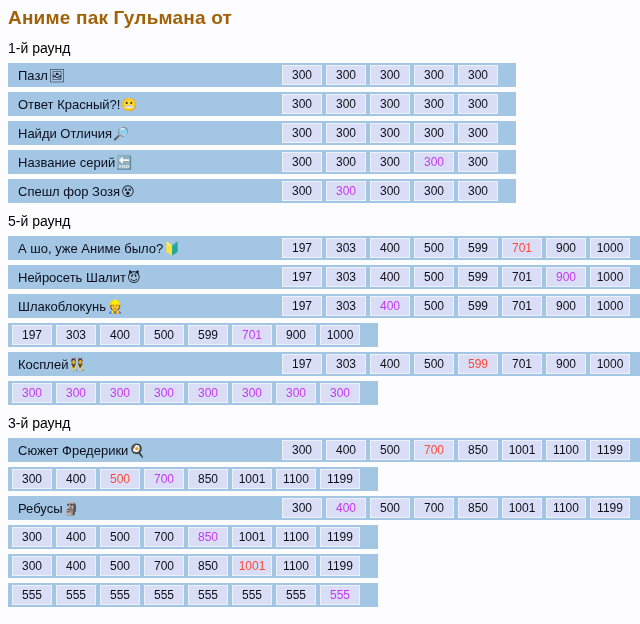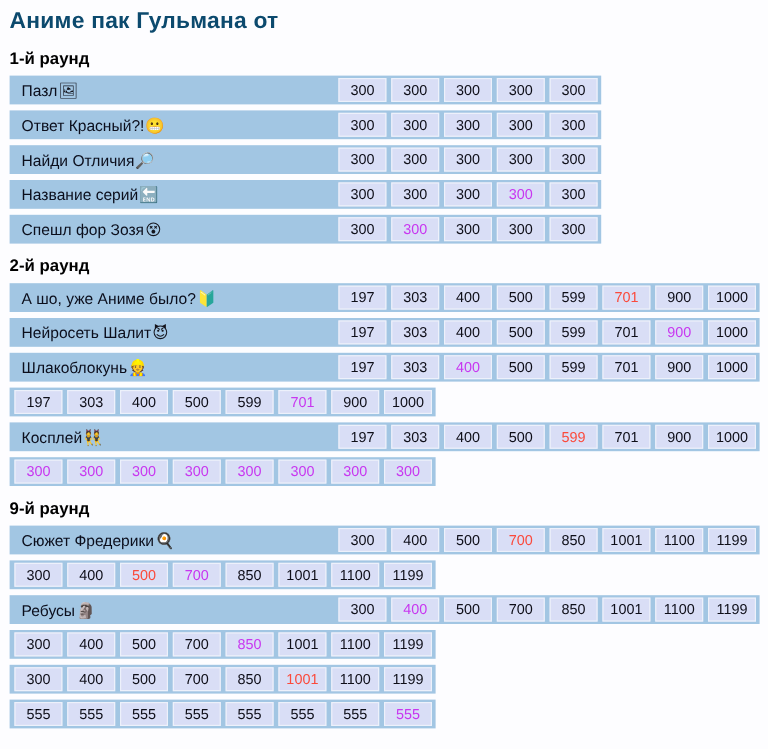--- a/index.html
+++ b/index.html
@@ -13,38 +13,38 @@
     width: 640px;
     height: 624px;
     box-sizing: border-box;
     padding: 5px 8px 8px 8px;
     overflow: hidden;
   }
   h1.page-title {
     font-size: 19px;
     font-weight: 700;
     margin: 2px 0 11px 0;
-    color: #0c4a6e;
+    color: #a16207;
     letter-spacing: 0.2px;
   }
   h2.round-title {
     font-size: 14px;
-    font-weight: 700;
+    font-weight: 400;
     margin: 10px 0 7px 0;
     color: #000;
   }
   .round-table { margin: 0; }
   .row {
     display: flex;
     align-items: center;
     height: 24px;
     background: #a2c6e3;
     margin-bottom: 5px;
     width: max-content;
-    padding-right: 3px;
+    padding-right: 18px;
   }
   .theme {
     flex: 0 0 270px;
     width: 270px;
     box-sizing: border-box;
     padding-left: 10px;
     font-size: 13px;
     color: #0b0e1c;
     white-space: nowrap;
     overflow: hidden;
@@ -120,21 +120,21 @@
         </div>
         <div class="row">
           <span class="theme">Спешл фор Зозя<span class="icon">😵</span></span>
           <button class="cell">300</button>
           <button class="cell magenta">300</button>
           <button class="cell">300</button>
           <button class="cell">300</button>
           <button class="cell">300</button>
         </div>
       </div>
-      <h2 class="round-title">2-й раунд</h2>
+      <h2 class="round-title">5-й раунд</h2>
       <div class="round-table">
         <div class="row">
           <span class="theme">А шо, уже Аниме было?<span class="icon">🔰</span></span>
           <button class="cell">197</button>
           <button class="cell">303</button>
           <button class="cell">400</button>
           <button class="cell">500</button>
           <button class="cell">599</button>
           <button class="cell red">701</button>
           <button class="cell">900</button>
@@ -187,21 +187,21 @@
           <button class="cell magenta">300</button>
           <button class="cell magenta">300</button>
           <button class="cell magenta">300</button>
           <button class="cell magenta">300</button>
           <button class="cell magenta">300</button>
           <button class="cell magenta">300</button>
           <button class="cell magenta">300</button>
           <button class="cell magenta">300</button>
         </div>
       </div>
-      <h2 class="round-title">9-й раунд</h2>
+      <h2 class="round-title">3-й раунд</h2>
       <div class="round-table">
         <div class="row">
           <span class="theme">Сюжет Фредерики<span class="icon">🍳</span></span>
           <button class="cell">300</button>
           <button class="cell">400</button>
           <button class="cell">500</button>
           <button class="cell red">700</button>
           <button class="cell">850</button>
           <button class="cell">1001</button>
           <button class="cell">1100</button>

